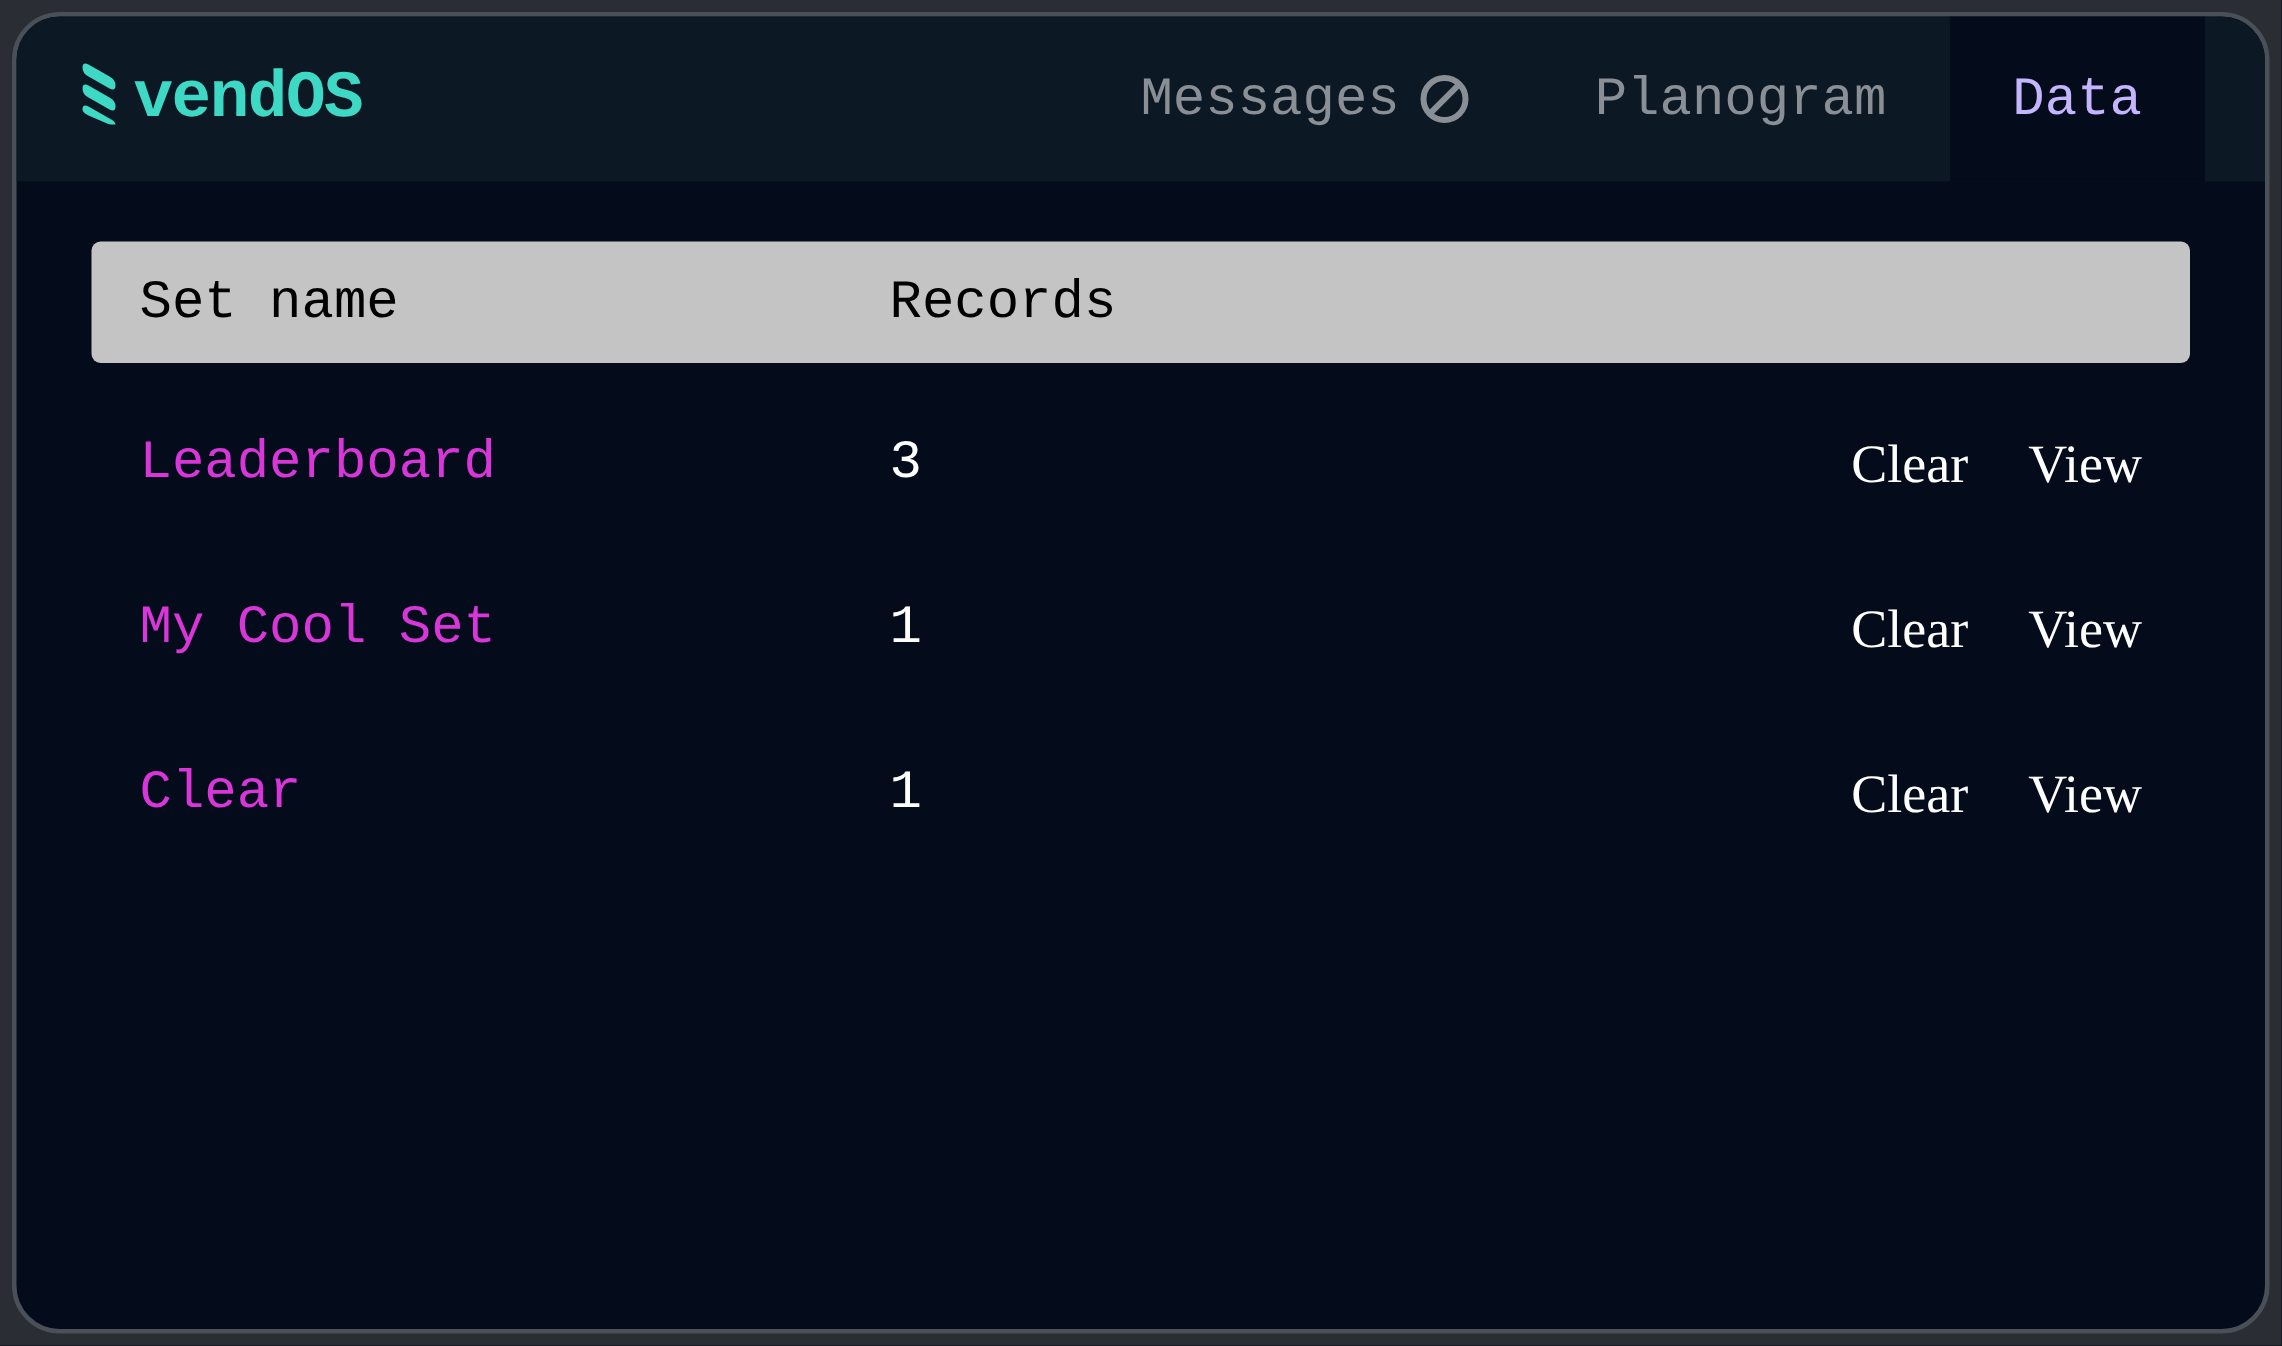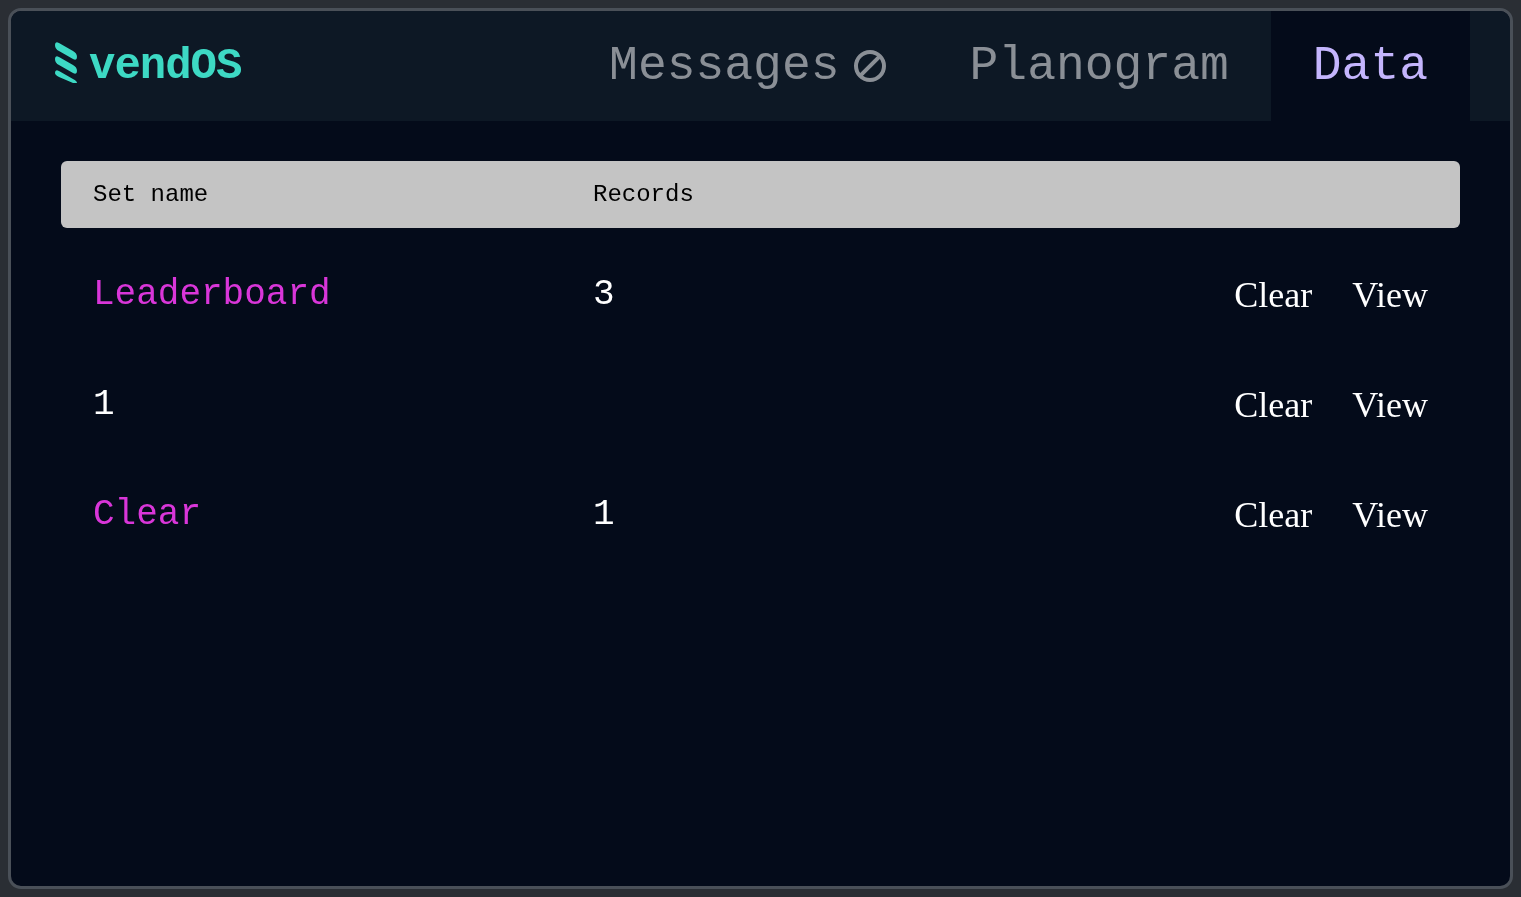--- a/index.html
+++ b/index.html
@@ -12,21 +12,21 @@
       font-family: 'Courier New', 'Consolas', monospace;
       width: 1521px;
       height: 897px;
       padding: 8px;
     }
     .window {
       width: 100%;
       height: 100%;
       background: #040b1a;
       border: 3px solid #4a5058;
-      border-radius: 13px;
+      border-radius: 32px;
       overflow: hidden;
       display: flex;
       flex-direction: column;
     }
     .header {
       background: #0d1825;
       display: flex;
       align-items: center;
       padding: 0 40px;
       height: 110px;
@@ -50,21 +50,21 @@
     }
     .nav {
       display: flex;
       align-items: stretch;
       height: 100%;
     }
     .nav-item {
       display: flex;
       align-items: center;
       padding: 0 42px;
-      font-size: 48px;
+      font-size: 36px;
       color: #8a8f96;
       cursor: pointer;
       gap: 14px;
     }
     .nav-item.active {
       background: #040b1a;
       color: #c4b5fd;
     }
     .prohibit-icon {
       width: 32px;
@@ -98,21 +98,21 @@
       width: 100%;
     }
     .table-header {
       background: #c4c4c4;
       display: flex;
       padding: 20px 32px;
       border-radius: 6px;
     }
     .th {
       color: #000000;
-      font-size: 24px;
+      font-size: 36px;
       font-weight: normal;
     }
     .th-name {
       width: 500px;
     }
     .th-records {
       flex: 1;
     }
     .table-body {
       padding-top: 12px;
@@ -184,20 +184,21 @@
       <div class="table-body">
         <div class="table-row">
           <div class="td-name">Leaderboard</div>
           <div class="td-records">3</div>
           <div class="td-actions">
             <span class="action-link">Clear</span>
             <span class="action-link">View</span>
           </div>
         </div>
         <div class="table-row">
+          <div class="td-name">My Cool Set</div>
           <div class="td-records">1</div>
           <div class="td-actions">
             <span class="action-link">Clear</span>
             <span class="action-link">View</span>
           </div>
         </div>
         <div class="table-row">
           <div class="td-name">Clear</div>
           <div class="td-records">1</div>
           <div class="td-actions">

